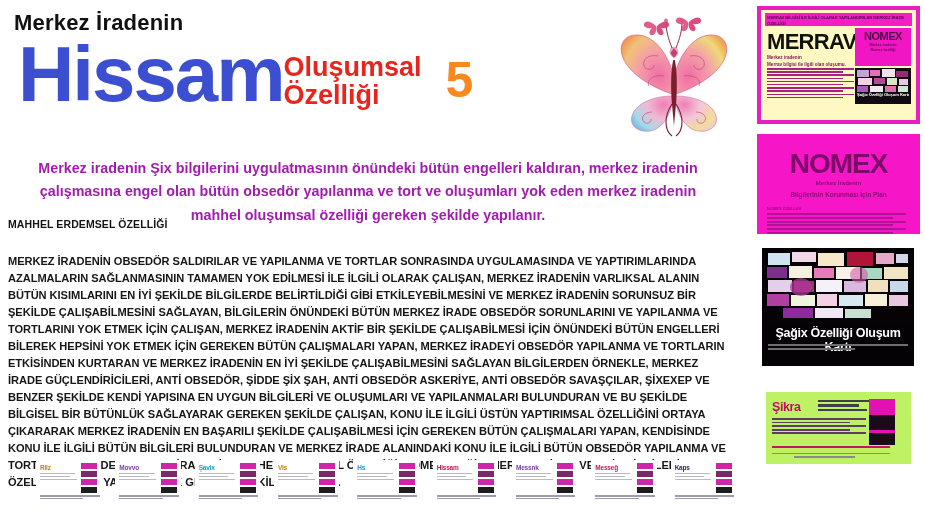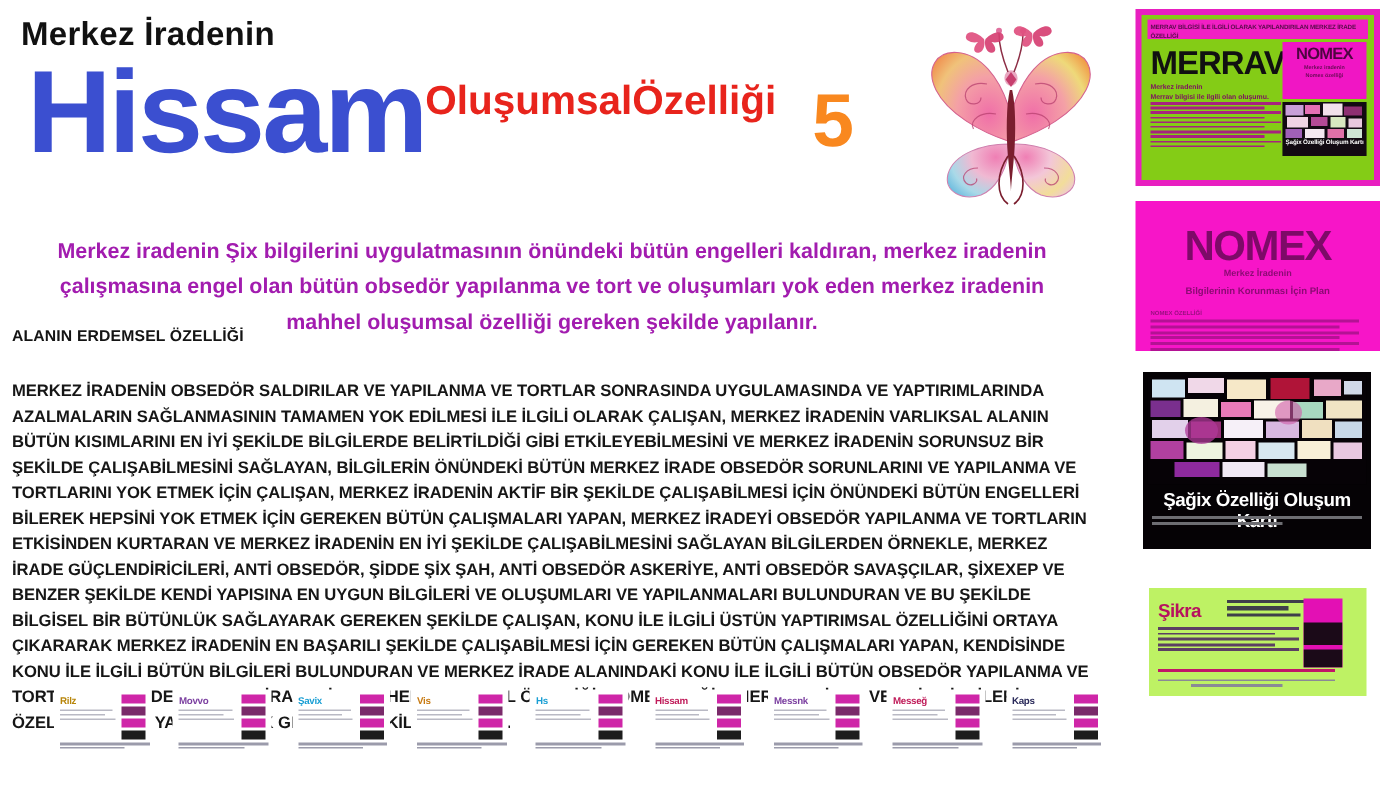--- a/index.html
+++ b/index.html
@@ -19,21 +19,21 @@
     white-space:nowrap;
   }
 
   #wordmark-row{position:absolute;left:18px;top:38px;height:80px;display:flex;align-items:flex-start;}
   #wordmark{
     font-size:78px;line-height:.93;font-weight:bold;color:#3b4fd0;
     letter-spacing:-2px;white-space:nowrap;
   }
   #sub-stack{
     margin-left:0px;margin-top:16px;
-    display:flex;line-height:1.03;
+    display:flex;flex-direction:column;line-height:1.03;
   }
   #sub-stack span{
     font-size:27px;font-weight:bold;color:#e8241c;white-space:nowrap;
   }
   #issue-no{
     margin-left:24px;margin-top:17px;
     font-size:50px;font-weight:bold;color:#f9881f;line-height:1;
   }
 
   
@@ -83,21 +83,21 @@
   .thumb .t-foot i:nth-child(2){width:70%;}
 
   
   #right-col{position:absolute;left:752px;top:0;width:173px;height:527px;}
 
   
   #card-merrav{
     position:absolute;left:5px;top:6px;width:163px;height:118px;
     background:#e81fc0;padding:4px;box-sizing:border-box;
   }
-  #card-merrav .inner{background:#84cc16;width:100%;height:100%;position:relative;overflow:hidden;}
+  #card-merrav .inner{background:#fef9c3;width:100%;height:100%;position:relative;overflow:hidden;}
   #merrav-banner{
     position:absolute;left:4px;top:3px;right:4px;height:13px;background:#f11fc4;
     font-size:4.2px;font-weight:bold;color:#5a0a4a;line-height:6px;
     padding:1.5px 2px;box-sizing:border-box;overflow:hidden;letter-spacing:-.1px;
   }
   #merrav-title{
     position:absolute;left:6px;top:19px;font-size:22px;font-weight:bold;color:#111;
     letter-spacing:-.7px;
   }
   #merrav-sub{
@@ -261,21 +261,21 @@
           <path d="M48 22 C43 17 37 16 36 20 C35 23 40 25 44 24 C40 28 41 32 45 31 C48 30 49 25 48 22 Z" fill="#e0507f"></path>
           <path d="M49 22 C54 17 60 16 61 20 C62 23 57 25 53 24 C57 28 56 32 52 31 C49 30 48 25 49 22 Z" fill="#d63f72"></path>
           <path d="M80 18 C75 13 69 12 68 16 C67 19 72 21 76 20 C72 24 73 28 77 27 C80 26 81 21 80 18 Z" fill="#e0507f"></path>
           <path d="M81 18 C86 13 92 12 93 16 C94 19 89 21 85 20 C89 24 88 28 84 27 C81 26 80 21 81 18 Z" fill="#d63f72"></path>
         </g>
       </svg>
     </div>
 
     <p id="lead">Merkez iradenin Şix bilgilerini uygulatmasının önündeki bütün engelleri kaldıran, merkez iradenin çalışmasına engel olan bütün obsedör yapılanma ve tort ve oluşumları yok eden merkez iradenin mahhel oluşumsal özelliği gereken şekilde yapılanır.</p>
 
-    <div id="section-head">ALANIN ERDEMSEL ÖZELLİĞİ</div>
+    <div id="section-head">MAHHEL ERDEMSEL ÖZELLİĞİ</div>
 
     <p id="body-copy">MERKEZ İRADENİN OBSEDÖR SALDIRILAR VE YAPILANMA VE TORTLAR SONRASINDA UYGULAMASINDA VE YAPTIRIMLARINDA AZALMALARIN SAĞLANMASININ TAMAMEN YOK EDİLMESİ İLE İLGİLİ OLARAK ÇALIŞAN, MERKEZ İRADENİN VARLIKSAL ALANIN BÜTÜN KISIMLARINI EN İYİ ŞEKİLDE BİLGİLERDE BELİRTİLDİĞİ GİBİ ETKİLEYEBİLMESİNİ VE MERKEZ İRADENİN SORUNSUZ BİR ŞEKİLDE ÇALIŞABİLMESİNİ SAĞLAYAN, BİLGİLERİN ÖNÜNDEKİ BÜTÜN MERKEZ İRADE OBSEDÖR SORUNLARINI VE YAPILANMA VE TORTLARINI YOK ETMEK İÇİN ÇALIŞAN, MERKEZ İRADENİN AKTİF BİR ŞEKİLDE ÇALIŞABİLMESİ İÇİN ÖNÜNDEKİ BÜTÜN ENGELLERİ BİLEREK HEPSİNİ YOK ETMEK İÇİN GEREKEN BÜTÜN ÇALIŞMALARI YAPAN, MERKEZ İRADEYİ OBSEDÖR YAPILANMA VE TORTLARIN ETKİSİNDEN KURTARAN VE MERKEZ İRADENİN EN İYİ ŞEKİLDE ÇALIŞABİLMESİNİ SAĞLAYAN BİLGİLERDEN ÖRNEKLE, MERKEZ İRADE GÜÇLENDİRİCİLERİ, ANTİ OBSEDÖR, ŞİDDE ŞİX ŞAH, ANTİ OBSEDÖR ASKERİYE, ANTİ OBSEDÖR SAVAŞÇILAR, ŞİXEXEP VE BENZER ŞEKİLDE KENDİ YAPISINA EN UYGUN BİLGİLERİ VE OLUŞUMLARI VE YAPILANMALARI BULUNDURAN VE BU ŞEKİLDE BİLGİSEL BİR BÜTÜNLÜK SAĞLAYARAK GEREKEN ŞEKİLDE ÇALIŞAN, KONU İLE İLGİLİ ÜSTÜN YAPTIRIMSAL ÖZELLİĞİNİ ORTAYA ÇIKARARAK MERKEZ İRADENİN EN BAŞARILI ŞEKİLDE ÇALIŞABİLMESİ İÇİN GEREKEN BÜTÜN ÇALIŞMALARI YAPAN, KENDİSİNDE KONU İLE İLGİLİ BÜTÜN BİLGİLERİ BULUNDURAN VE MERKEZ İRADE ALANINDAKİ KONU İLE İLGİLİ BÜTÜN OBSEDÖR YAPILANMA VE TORTLARI YOK EDEN MERKEZ İRADENİN MAHHEL ERDEMSEL ÖZELLİĞİ, NOMEX, ŞAĞİX, MERRAV, ŞİKRA VE AŞİX BİLGİLERİ ÖZELLİKLERİ İLE YAPILANARAK GEREKEN ŞEKİLDE ÇALIŞIR.</p>
 
     <div id="thumb-strip">
         <div class="thumb">
           <div class="t-title" style="color: rgb(184, 134, 11);">Rilz</div>
           <div class="t-lines">
             <i></i>
             <i></i>
             <i></i>

